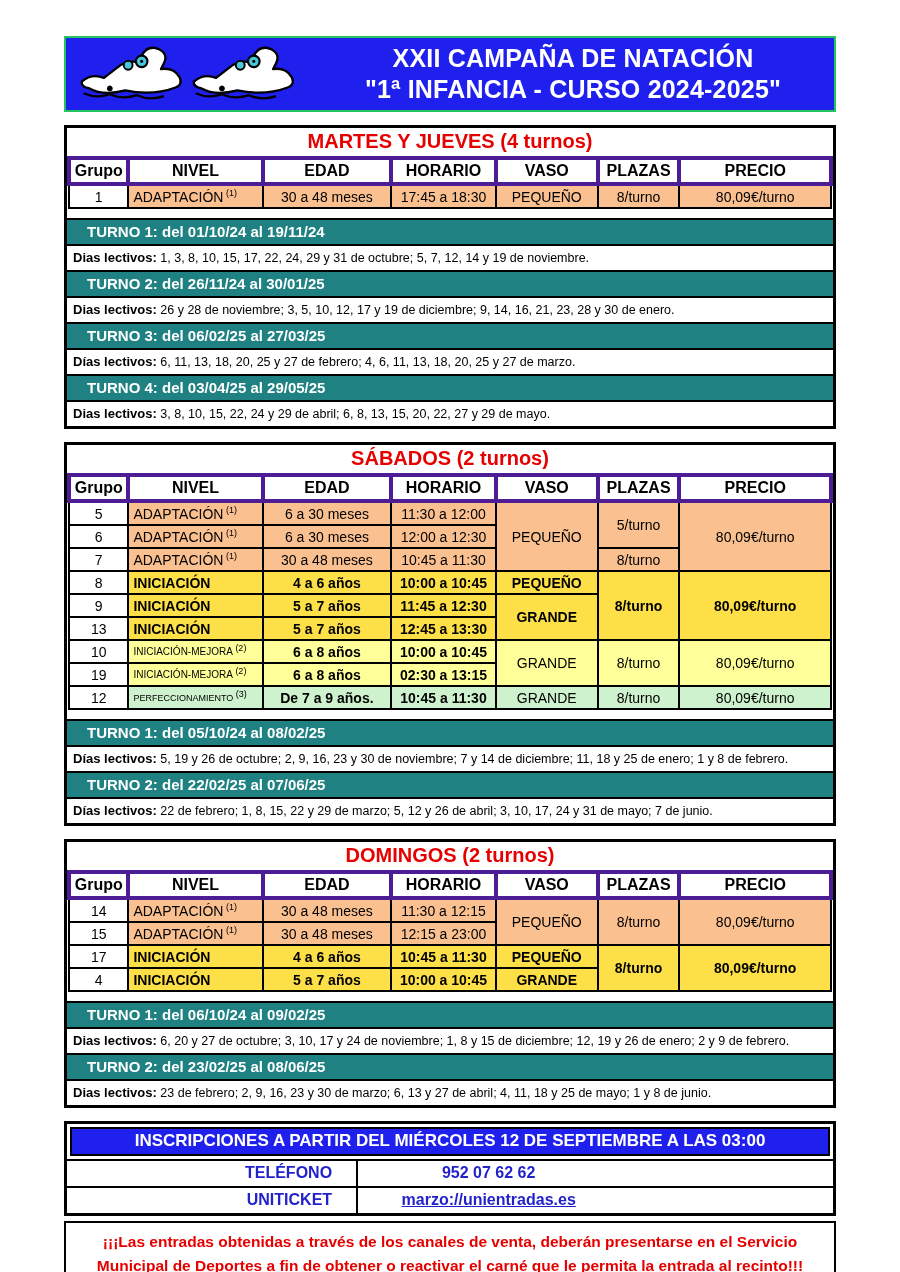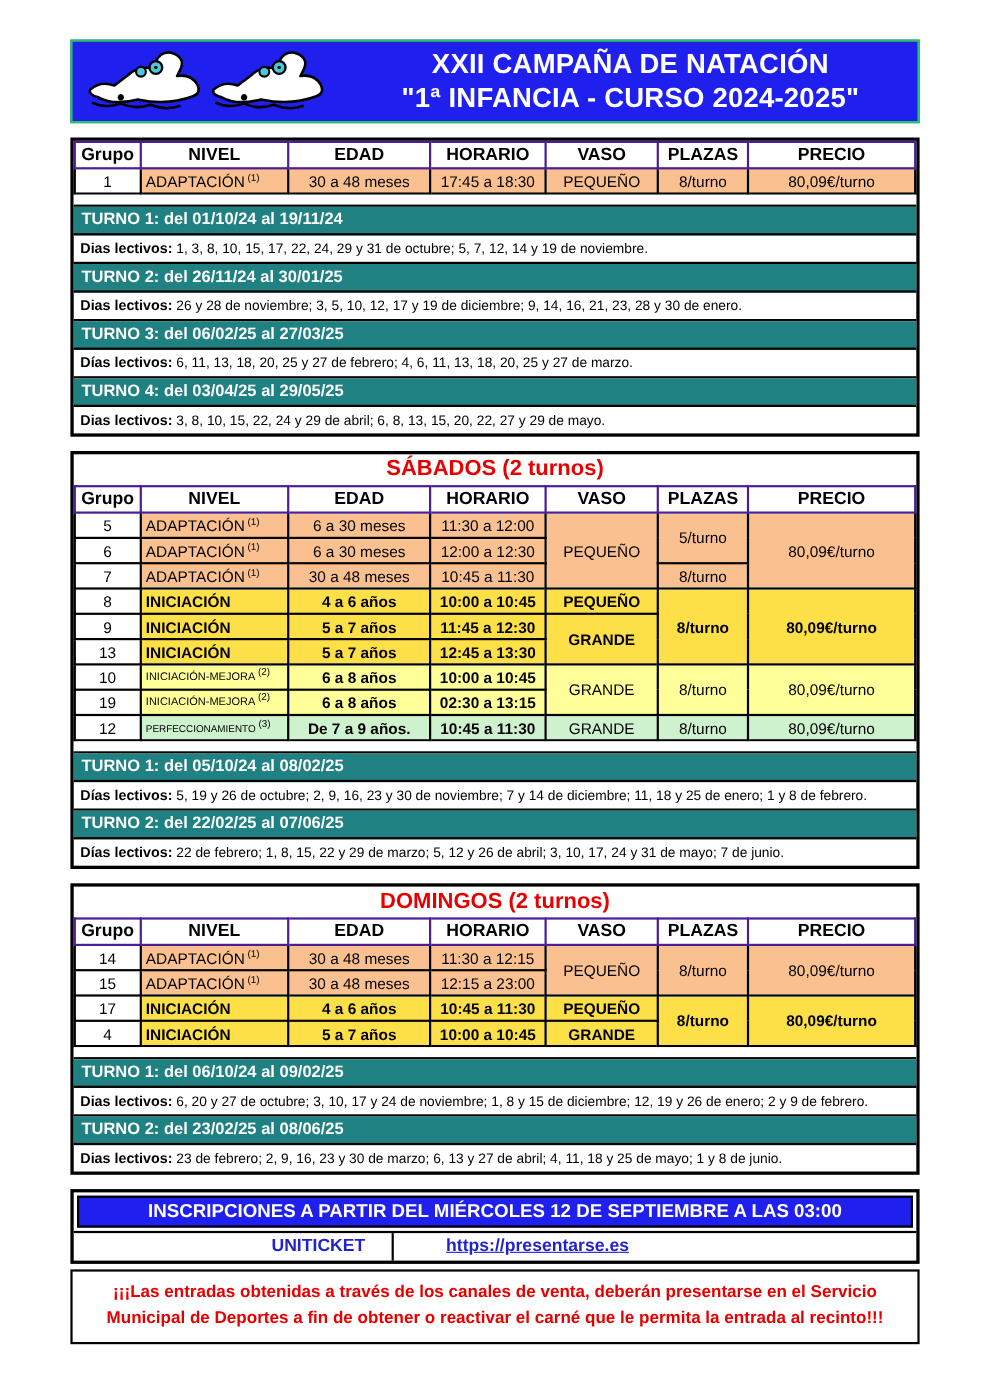--- a/index.html
+++ b/index.html
@@ -8,33 +8,33 @@
 
   
   .banner{height:72px;background:#2020EE;border:2px solid #22c55e;display:flex;align-items:center;}
   .banner-logo{flex:none;width:244px;padding-left:8px;}
   .banner-titles{flex:1;text-align:center;color:#fff;font-weight:bold;font-size:25px;line-height:1.25;padding-right:6px;letter-spacing:.2px;}
 
   
   .section{border:3px solid #000;margin-top:13px;background:#fff;}
   .sec-title{color:#E60000;font-weight:bold;font-size:20px;text-align:center;padding:2px 0 3px;}
   table.grid{width:100%;border-collapse:collapse;table-layout:fixed;}
-  .grid th{border:2px solid #4c1d95;font-size:16px;height:22px;background:#fff;padding:0 1px;overflow:hidden;white-space:nowrap;}
+  .grid th{border:4px solid #4c1d95;font-size:16px;height:22px;background:#fff;padding:0 1px;overflow:hidden;white-space:nowrap;}
   .grid td{border:2px solid #000;font-size:14px;height:21px;text-align:center;padding:0 2px;overflow:hidden;white-space:nowrap;}
   .grid td.nivel{text-align:left;padding-left:4px;}
   .grid td.small{font-size:10px;}
   .grid td.xsmall{font-size:9px;}
   .grid td.bold{font-weight:bold;}
   sup{font-size:9px;line-height:0;}
   .bg-orange{background:#FAC090;}
   .bg-cyan{background:#fde047;font-weight:bold;}
   .bg-yellow{background:#FFFF99;}
   .bg-green{background:#CDF2CD;}
   .spacer{height:9px;border-bottom:2px solid #000;background:#fff;}
-  .turno-bar{background:#1F8181;color:#fff;font-weight:bold;font-size:15px;padding:3px 7px 4px;border-bottom:2px solid #000;white-space:nowrap;overflow:hidden;}
+  .turno-bar{background:#1F8181;color:#fff;font-weight:bold;font-size:15px;padding:3px 20px 4px;border-bottom:2px solid #000;white-space:nowrap;overflow:hidden;}
   .dias-row{font-size:12.5px;padding:4px 6px 5px;border-bottom:2px solid #000;white-space:nowrap;overflow:hidden;}
   .dias-row b{font-size:13px;}
   .section .dias-row:last-child{border-bottom:none;}
 
   
   .insc{border:3px solid #000;margin-top:13px;}
   .insc-bar{background:#2020EE;border:2px solid #000;margin:3px;color:#fff;font-weight:bold;font-size:17px;text-align:center;padding:2px 0 3px;}
   .contact-row{display:flex;border-top:2px solid #000;align-items:stretch;}
   .contact-label{width:38%;border-right:2px solid #000;text-align:right;padding:3px 24px 4px 0;color:#2222CC;font-weight:bold;font-size:16px;box-sizing:border-box;}
   .contact-value{flex:1;padding:3px 0 4px;}
@@ -67,20 +67,21 @@
       </svg>
     </div>
     <div class="banner-titles">
       <div>XXII CAMPAÑA DE NATACIÓN</div>
       <div>"1ª INFANCIA - CURSO 2024-2025"</div>
     </div>
   </div>
 
   <div>
       <div class="section">
+        <div class="sec-title">MARTES Y JUEVES (4 turnos)</div>
         <table class="grid">
           <colgroup>
             <col style="width: 7.8%;">
             <col style="width: 17.6%;">
             <col style="width: 16.9%;">
             <col style="width: 13.7%;">
             <col style="width: 13.4%;">
             <col style="width: 10.7%;">
             <col style="width: 19.9%;">
           </colgroup>
@@ -279,23 +280,29 @@
         <div class="dias-row"><b>Dias lectivos:</b> 6, 20 y 27 de octubre; 3, 10, 17 y 24 de noviembre; 1, 8 y 15 de diciembre; 12, 19 y 26 de enero; 2 y 9 de febrero.</div>
         <div class="turno-bar">TURNO 2: del 23/02/25 al 08/06/25</div>
         <div class="dias-row"><b>Dias lectivos:</b> 23 de febrero; 2, 9, 16, 23 y 30 de marzo; 6, 13 y 27 de abril; 4, 11, 18 y 25 de mayo; 1 y 8 de junio.</div>
       </div>
     </div>
 
   <div class="insc">
     <div class="insc-bar">INSCRIPCIONES A PARTIR DEL MIÉRCOLES 12 DE SEPTIEMBRE A LAS 03:00</div>
     <div>
         <div class="contact-row">
+          <div class="contact-label">TELÉFONO</div>
+          <div class="contact-value">
+            <span class="val">952 07 62 62</span>
+          </div>
+        </div>
+        <div class="contact-row">
           <div class="contact-label">UNITICKET</div>
           <div class="contact-value">
-            <a class="val link" href="#">https://presentarse.es</a>
+            <a class="val link" href="#">marzo://unientradas.es</a>
           </div>
         </div>
       </div>
   </div>
 
   <div class="warning">¡¡¡Las entradas obtenidas a través de los canales de venta, deberán presentarse en el Servicio Municipal de Deportes a fin de obtener o reactivar el carné que le permita la entrada al recinto!!!</div>
 
 </div>
 
 </body></html>

